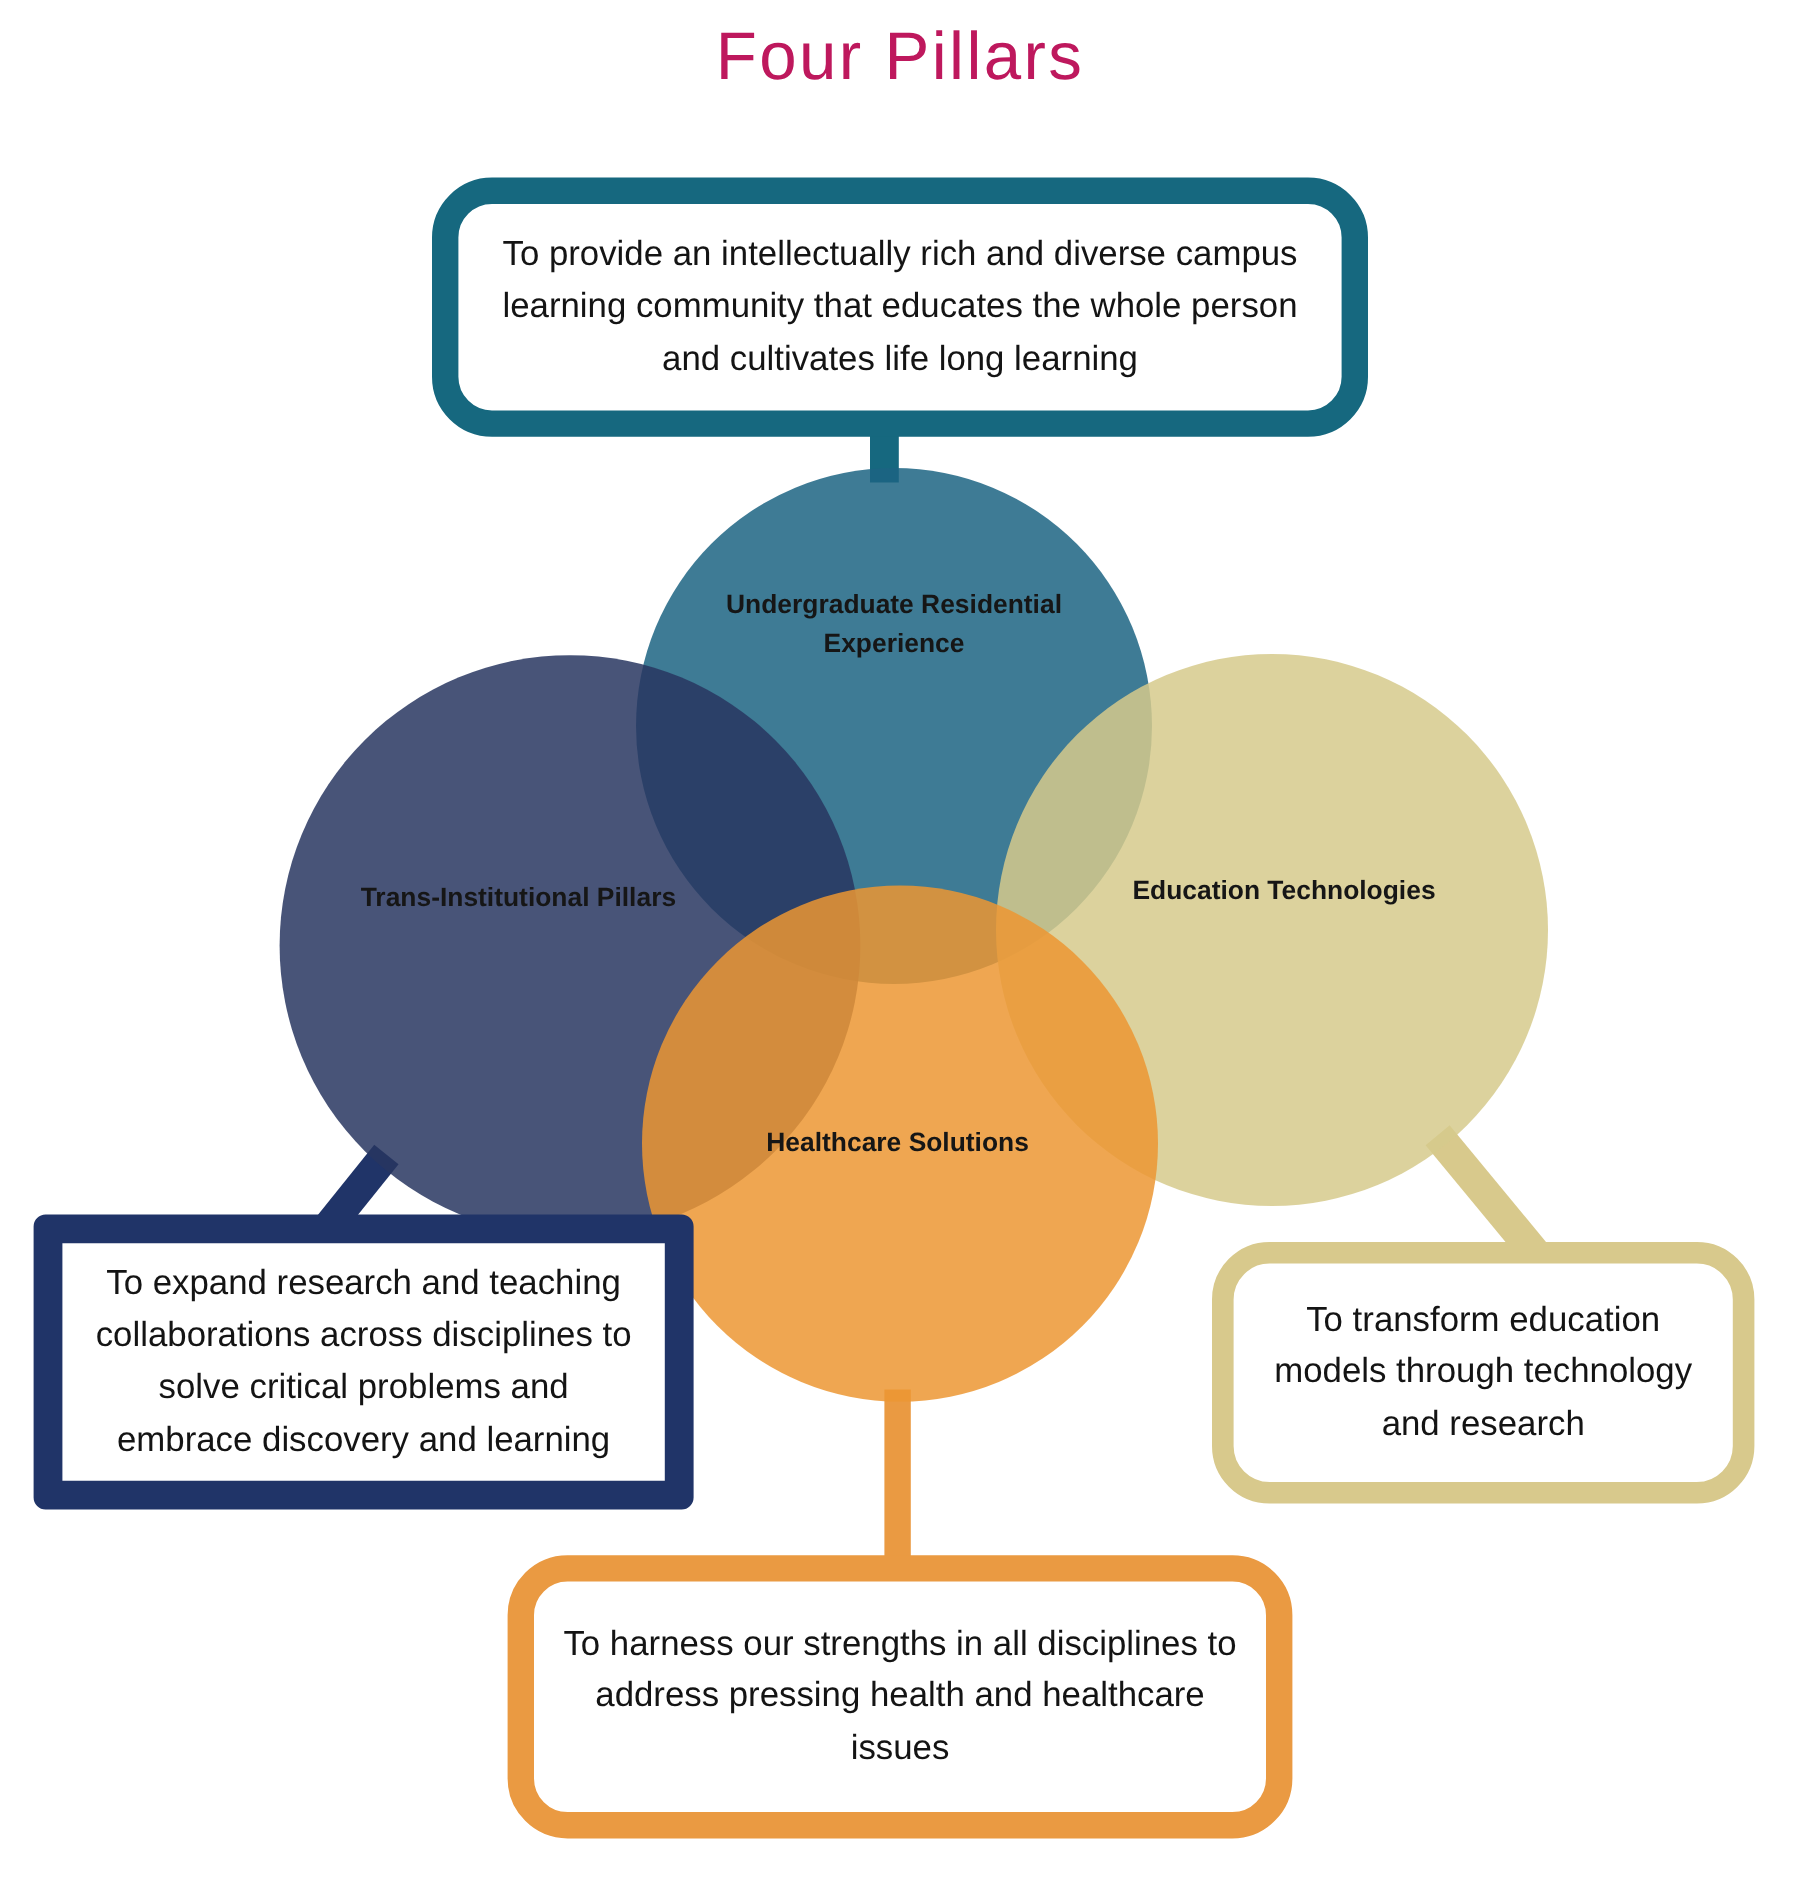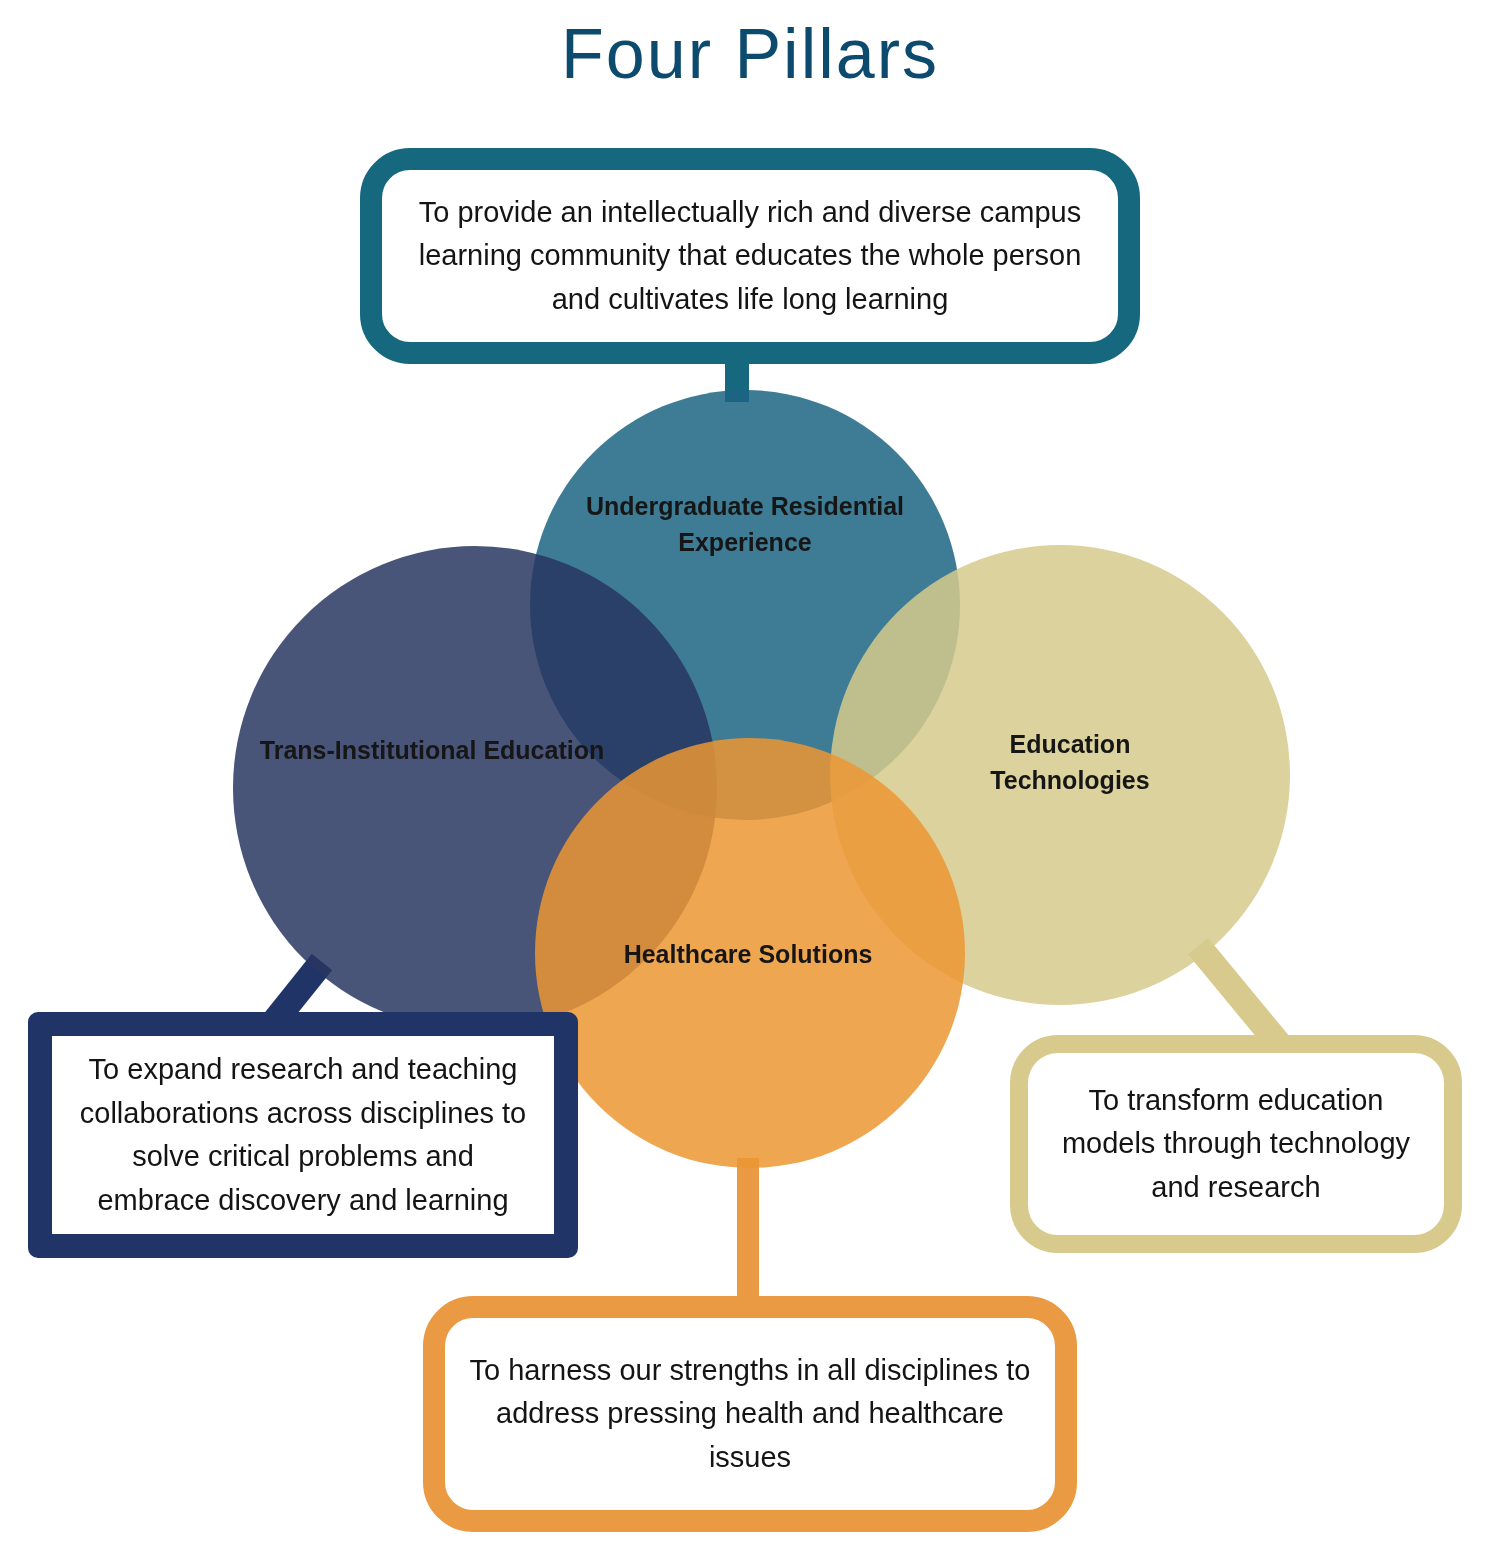--- a/index.html
+++ b/index.html
@@ -14,24 +14,24 @@
     height: 1564px;
     background: #ffffff;
     overflow: hidden;
   }
   .title {
     position: absolute;
     top: 14px;
     left: 0;
     width: 100%;
     text-align: center;
-    font-size: 70px;
+    font-size: 56px;
     font-weight: 300;
     letter-spacing: 2px;
-    color: #0c4a6e;
+    color: #be185d;
     margin: 0;
   }
   .connector-layer {
     position: absolute;
     top: 0; left: 0;
     width: 1500px;
     height: 1564px;
   }
   .circle {
     position: absolute;
@@ -39,21 +39,21 @@
   }
   .circle.teal   { left: 530px; top: 390px; width: 430px; height: 430px; background: rgba(28, 100, 130, 0.85); }
   .circle.navy   { left: 233px; top: 546px; width: 484px; height: 484px; background: rgba(40, 54, 96, 0.85); }
   .circle.tan    { left: 830px; top: 545px; width: 460px; height: 460px; background: rgba(214, 202, 140, 0.85); }
   .circle.orange { left: 535px; top: 738px; width: 430px; height: 430px; background: rgba(236, 150, 50, 0.85); }
 
   .circle-label {
     position: absolute;
     text-align: center;
     font-weight: 700;
-    font-size: 25px;
+    font-size: 22px;
     line-height: 1.45;
     color: #161616;
   }
   .label-undergrad  { left: 575px;  top: 488px; width: 340px; }
   .label-trans      { left: 258px;  top: 732px; width: 348px; }
   .label-edtech     { left: 938px;  top: 726px; width: 264px; }
   .label-healthcare { left: 616px;  top: 936px; width: 264px; }
 
   .callout {
     position: absolute;
@@ -104,21 +104,21 @@
     <line x1="1198" y1="946" x2="1302" y2="1072" stroke="#d8c98c" stroke-width="26"></line>
     <line x1="748" y1="1158" x2="748" y2="1320" stroke="#ea9a42" stroke-width="22"></line>
   </svg>
 
   <div class="circle teal"></div>
   <div class="circle navy"></div>
   <div class="circle tan"></div>
   <div class="circle orange"></div>
 
   <div class="circle-label label-undergrad">Undergraduate Residential Experience</div>
-  <div class="circle-label label-trans">Trans-Institutional Education</div>
+  <div class="circle-label label-trans">Trans-Institutional Pillars</div>
   <div class="circle-label label-edtech">Education Technologies</div>
   <div class="circle-label label-healthcare">Healthcare Solutions</div>
 
   <div class="callout teal-box">
     <p class="callout-text">To provide an intellectually rich and diverse campus learning community that educates the whole person and cultivates life long learning</p>
   </div>
 
   <div class="callout navy-box">
     <p class="callout-text">To expand research and teaching collaborations across disciplines to solve critical problems and embrace discovery and learning</p>
   </div>

